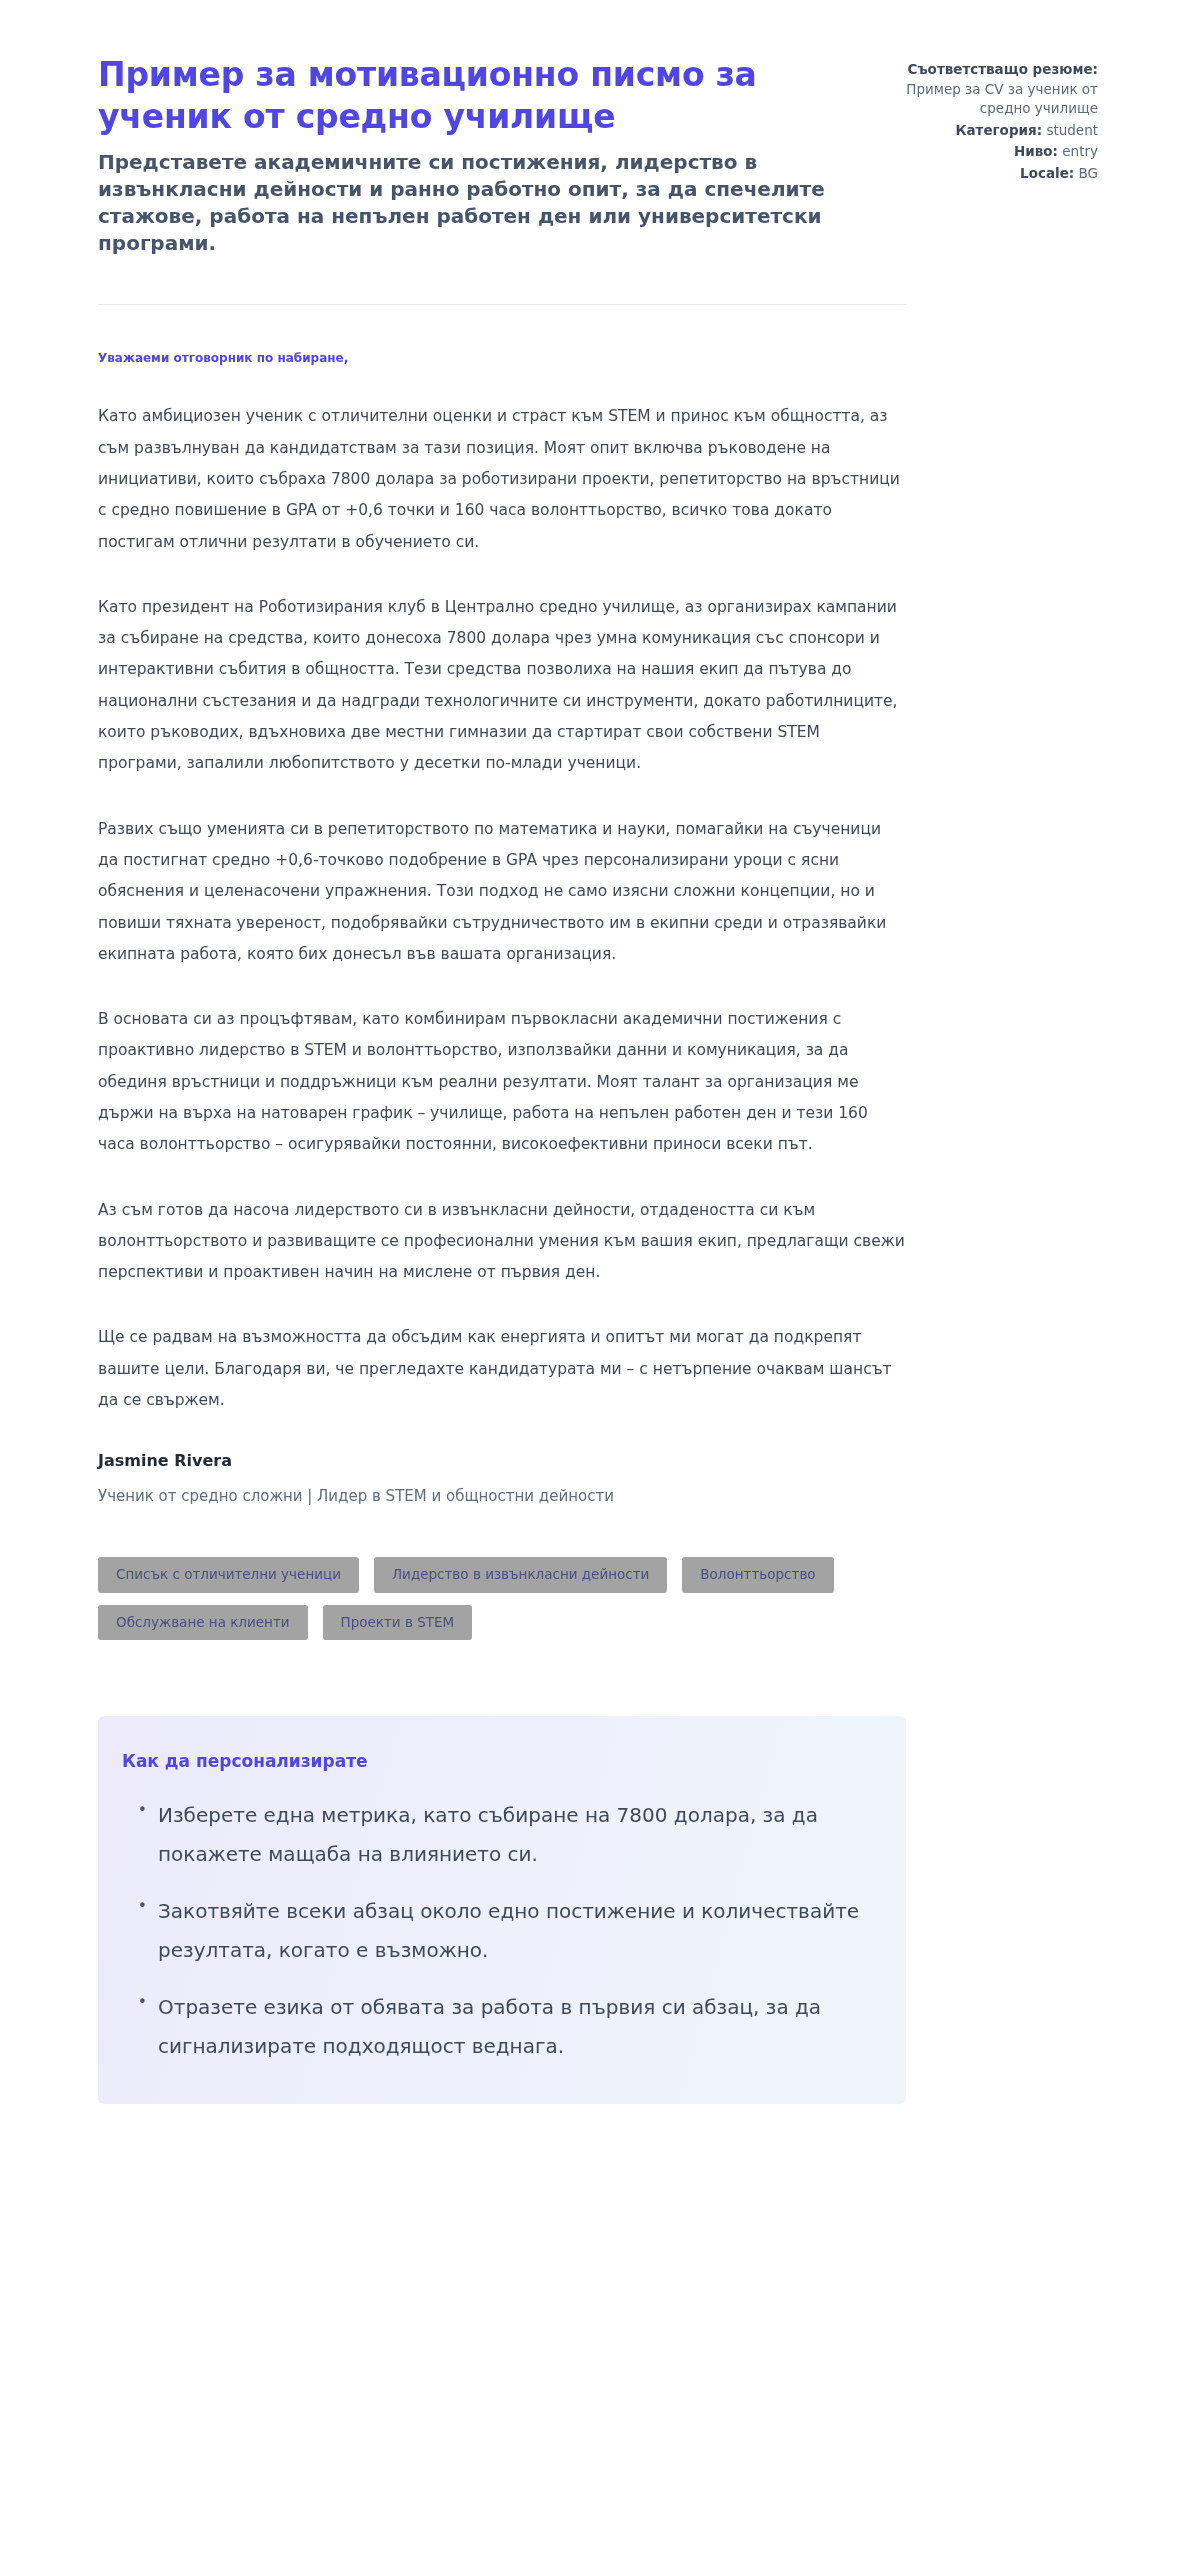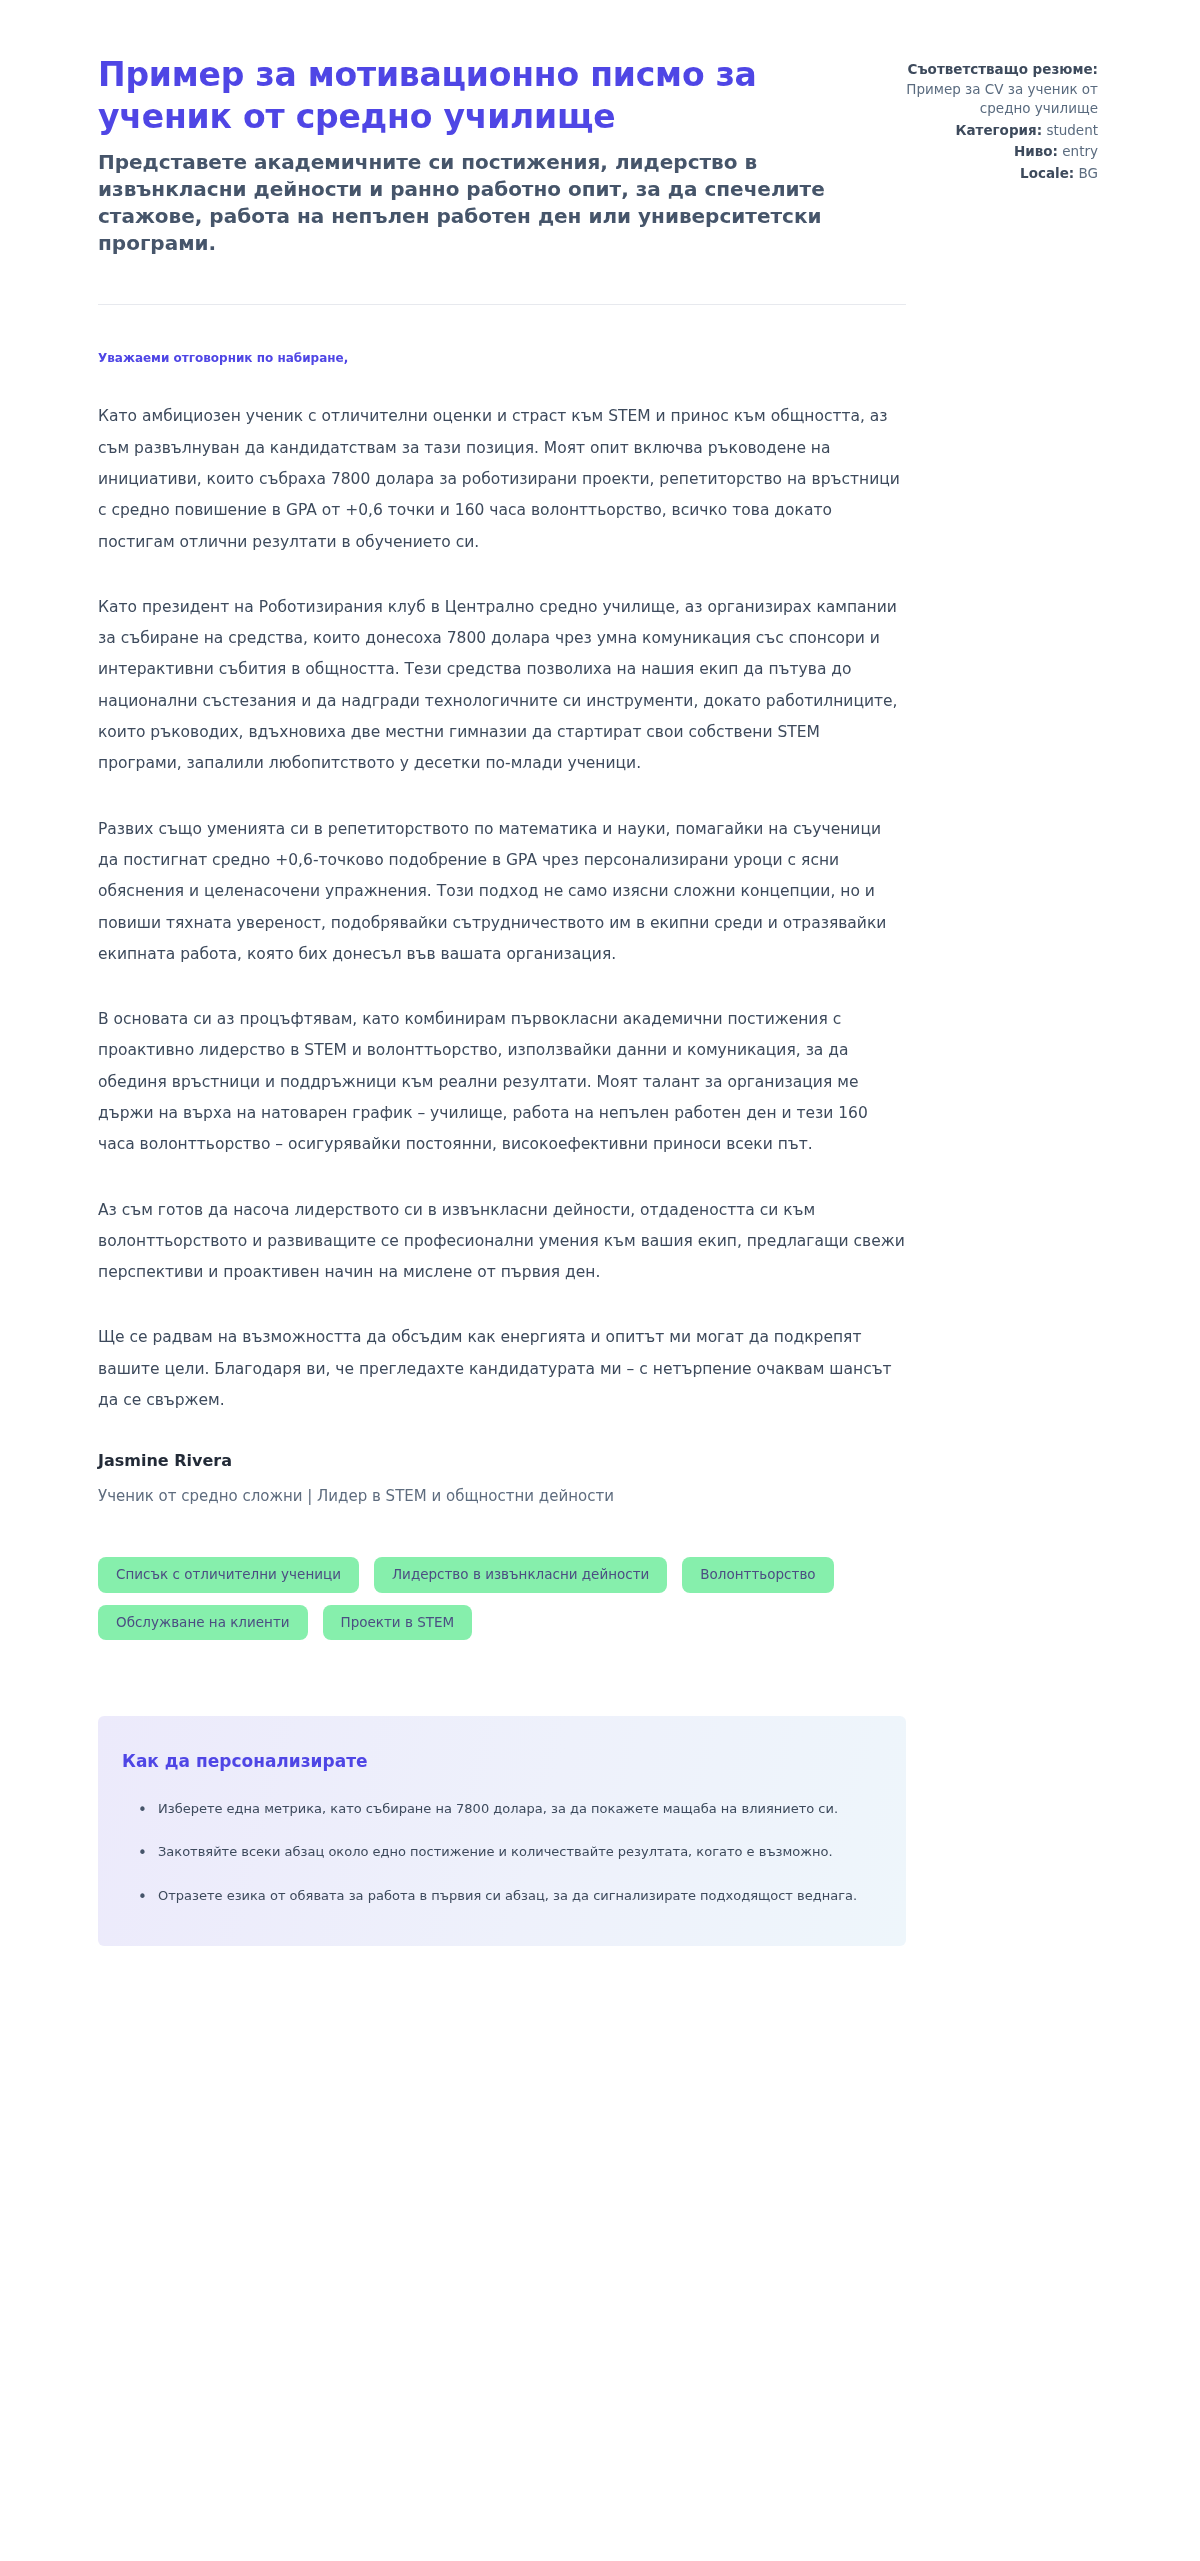--- a/index.html
+++ b/index.html
@@ -109,26 +109,26 @@
 
   
   .tags {
     display: flex;
     flex-wrap: wrap;
     gap: 12px 15px;
     margin-top: 50px;
     max-width: 800px;
   }
   .tag {
-    background: #86efac;
+    background: #a3a3a3;
     color: #4b4e82;
     font-size: 13.5px;
     line-height: 1;
     padding: 11px 18px;
-    border-radius: 8px;
+    border-radius: 3px;
     white-space: nowrap;
   }
 
   
   .callout {
     margin-top: 76px;
     margin-bottom: 60px;
     background: linear-gradient(105deg, #eceafb 0%, #eef1fb 55%, #eef6fb 100%);
     border-radius: 6px;
     padding: 34px 40px 38px 24px;
@@ -140,21 +140,21 @@
     color: #4f46e5;
     line-height: 1.4;
   }
   .callout-list {
     margin: 0;
     padding: 0 0 0 22px;
     list-style: none;
   }
   .callout-list li {
     position: relative;
-    font-size: 13px;
+    font-size: 20px;
     line-height: 1.95;
     color: #3d4a5c;
     margin-bottom: 18px;
     padding-left: 14px;
   }
   .callout-list li:last-child { margin-bottom: 0; }
   .callout-list li::before {
     content: "\2022";
     position: absolute;
     left: -6px;

